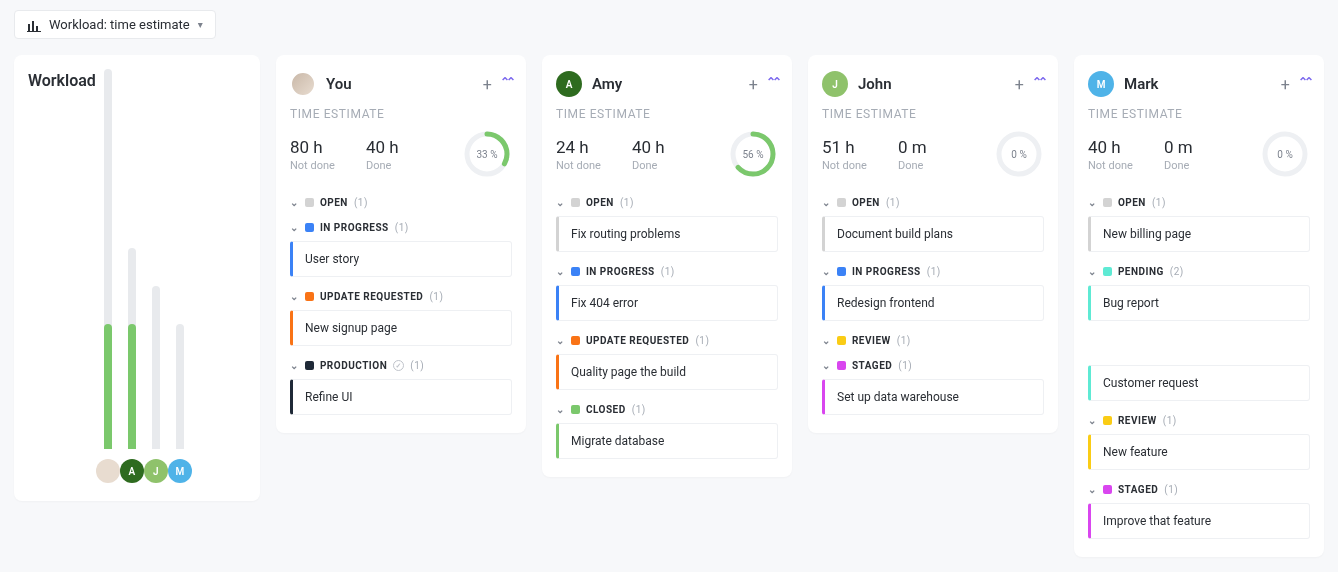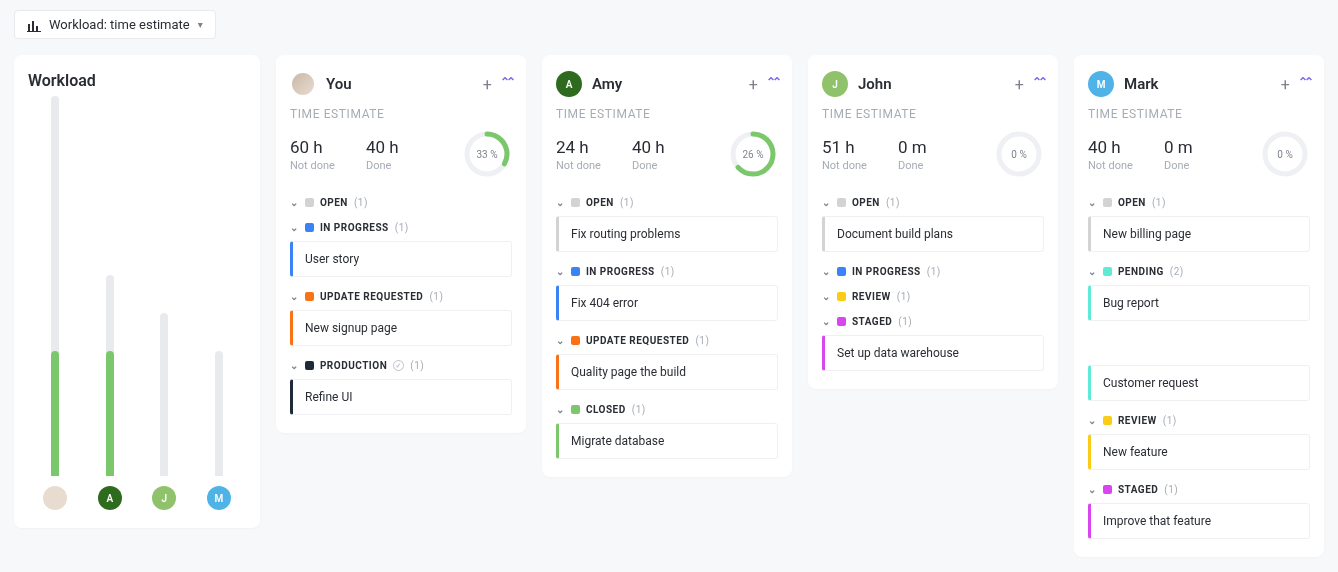--- a/index.html
+++ b/index.html
@@ -31,21 +31,21 @@
 }
 .card {
   background: #fff;
   border-radius: 8px;
   padding: 16px 14px 18px 14px;
   box-shadow: 0 1px 2px rgba(0,0,0,0.03);
 }
 .workload-card {
   width: 246px;
   display: flex;
-  flex-direction: column;
+  flex-direction: row;
 }
 .workload-card h2 {
   font-size: 16px;
   font-weight: 600;
   margin-bottom: 8px;
 }
 .wl-bars {
   display: flex;
   align-items: flex-end;
   justify-content: space-around;
@@ -270,21 +270,21 @@
           <div class="name">You</div>
         </div>
         <div class="actions">
           <span style="font-size: 16px;">+</span>
           <span class="collapse-icon" style="letter-spacing: -4px; transform: translateY(-2px);">⌃⌃</span>
         </div>
       </div>
       <div class="time-label">TIME ESTIMATE</div>
       <div class="stats-row">
         <div class="stat-block">
-          <div class="big">60 h</div>
+          <div class="big">80 h</div>
           <div class="small">Not done</div>
         </div>
         <div class="stat-block">
           <div class="big">40 h</div>
           <div class="small">Done</div>
         </div>
         <div class="donut-wrap"><svg width="50" height="50">
             <circle cx="25" cy="25" r="20" fill="none" stroke="#eef0f3" stroke-width="5"></circle>
             <circle cx="25" cy="25" r="20" fill="none" stroke="#7bc86c" stroke-width="5" stroke-dasharray="125.66370614359172" stroke-dashoffset="84.19468311620645" stroke-linecap="round"></circle>
           </svg><div class="donut-text">33 %</div></div>
@@ -337,21 +337,21 @@
           <div class="big">24 h</div>
           <div class="small">Not done</div>
         </div>
         <div class="stat-block">
           <div class="big">40 h</div>
           <div class="small">Done</div>
         </div>
         <div class="donut-wrap"><svg width="50" height="50">
             <circle cx="25" cy="25" r="20" fill="none" stroke="#eef0f3" stroke-width="5"></circle>
             <circle cx="25" cy="25" r="20" fill="none" stroke="#7bc86c" stroke-width="5" stroke-dasharray="125.66370614359172" stroke-dashoffset="46.49557127312894" stroke-linecap="round"></circle>
-          </svg><div class="donut-text">26 %</div></div>
+          </svg><div class="donut-text">56 %</div></div>
       </div>
       <div class="sections">
         <div class="section-hdr">
           <span class="chev">⌄</span>
           <span class="swatch" style="background: rgb(211, 211, 211);"></span>
           <span>OPEN</span>
           <span class="count">(1)</span>
         </div>
         <div class="task" style="border-left-color: rgb(211, 211, 211);">Fix routing problems</div>
         <div class="section-hdr">
@@ -410,20 +410,21 @@
           <span>OPEN</span>
           <span class="count">(1)</span>
         </div>
         <div class="task" style="border-left-color: rgb(211, 211, 211);">Document build plans</div>
         <div class="section-hdr">
           <span class="chev">⌄</span>
           <span class="swatch" style="background: rgb(59, 130, 246);"></span>
           <span>IN PROGRESS</span>
           <span class="count">(1)</span>
         </div>
+        <div class="task" style="border-left-color: rgb(59, 130, 246);">Redesign frontend</div>
         <div class="section-hdr">
           <span class="chev">⌄</span>
           <span class="swatch" style="background: rgb(250, 204, 21);"></span>
           <span>REVIEW</span>
           <span class="count">(1)</span>
         </div>
         <div class="section-hdr">
           <span class="chev">⌄</span>
           <span class="swatch" style="background: rgb(217, 70, 239);"></span>
           <span>STAGED</span>

